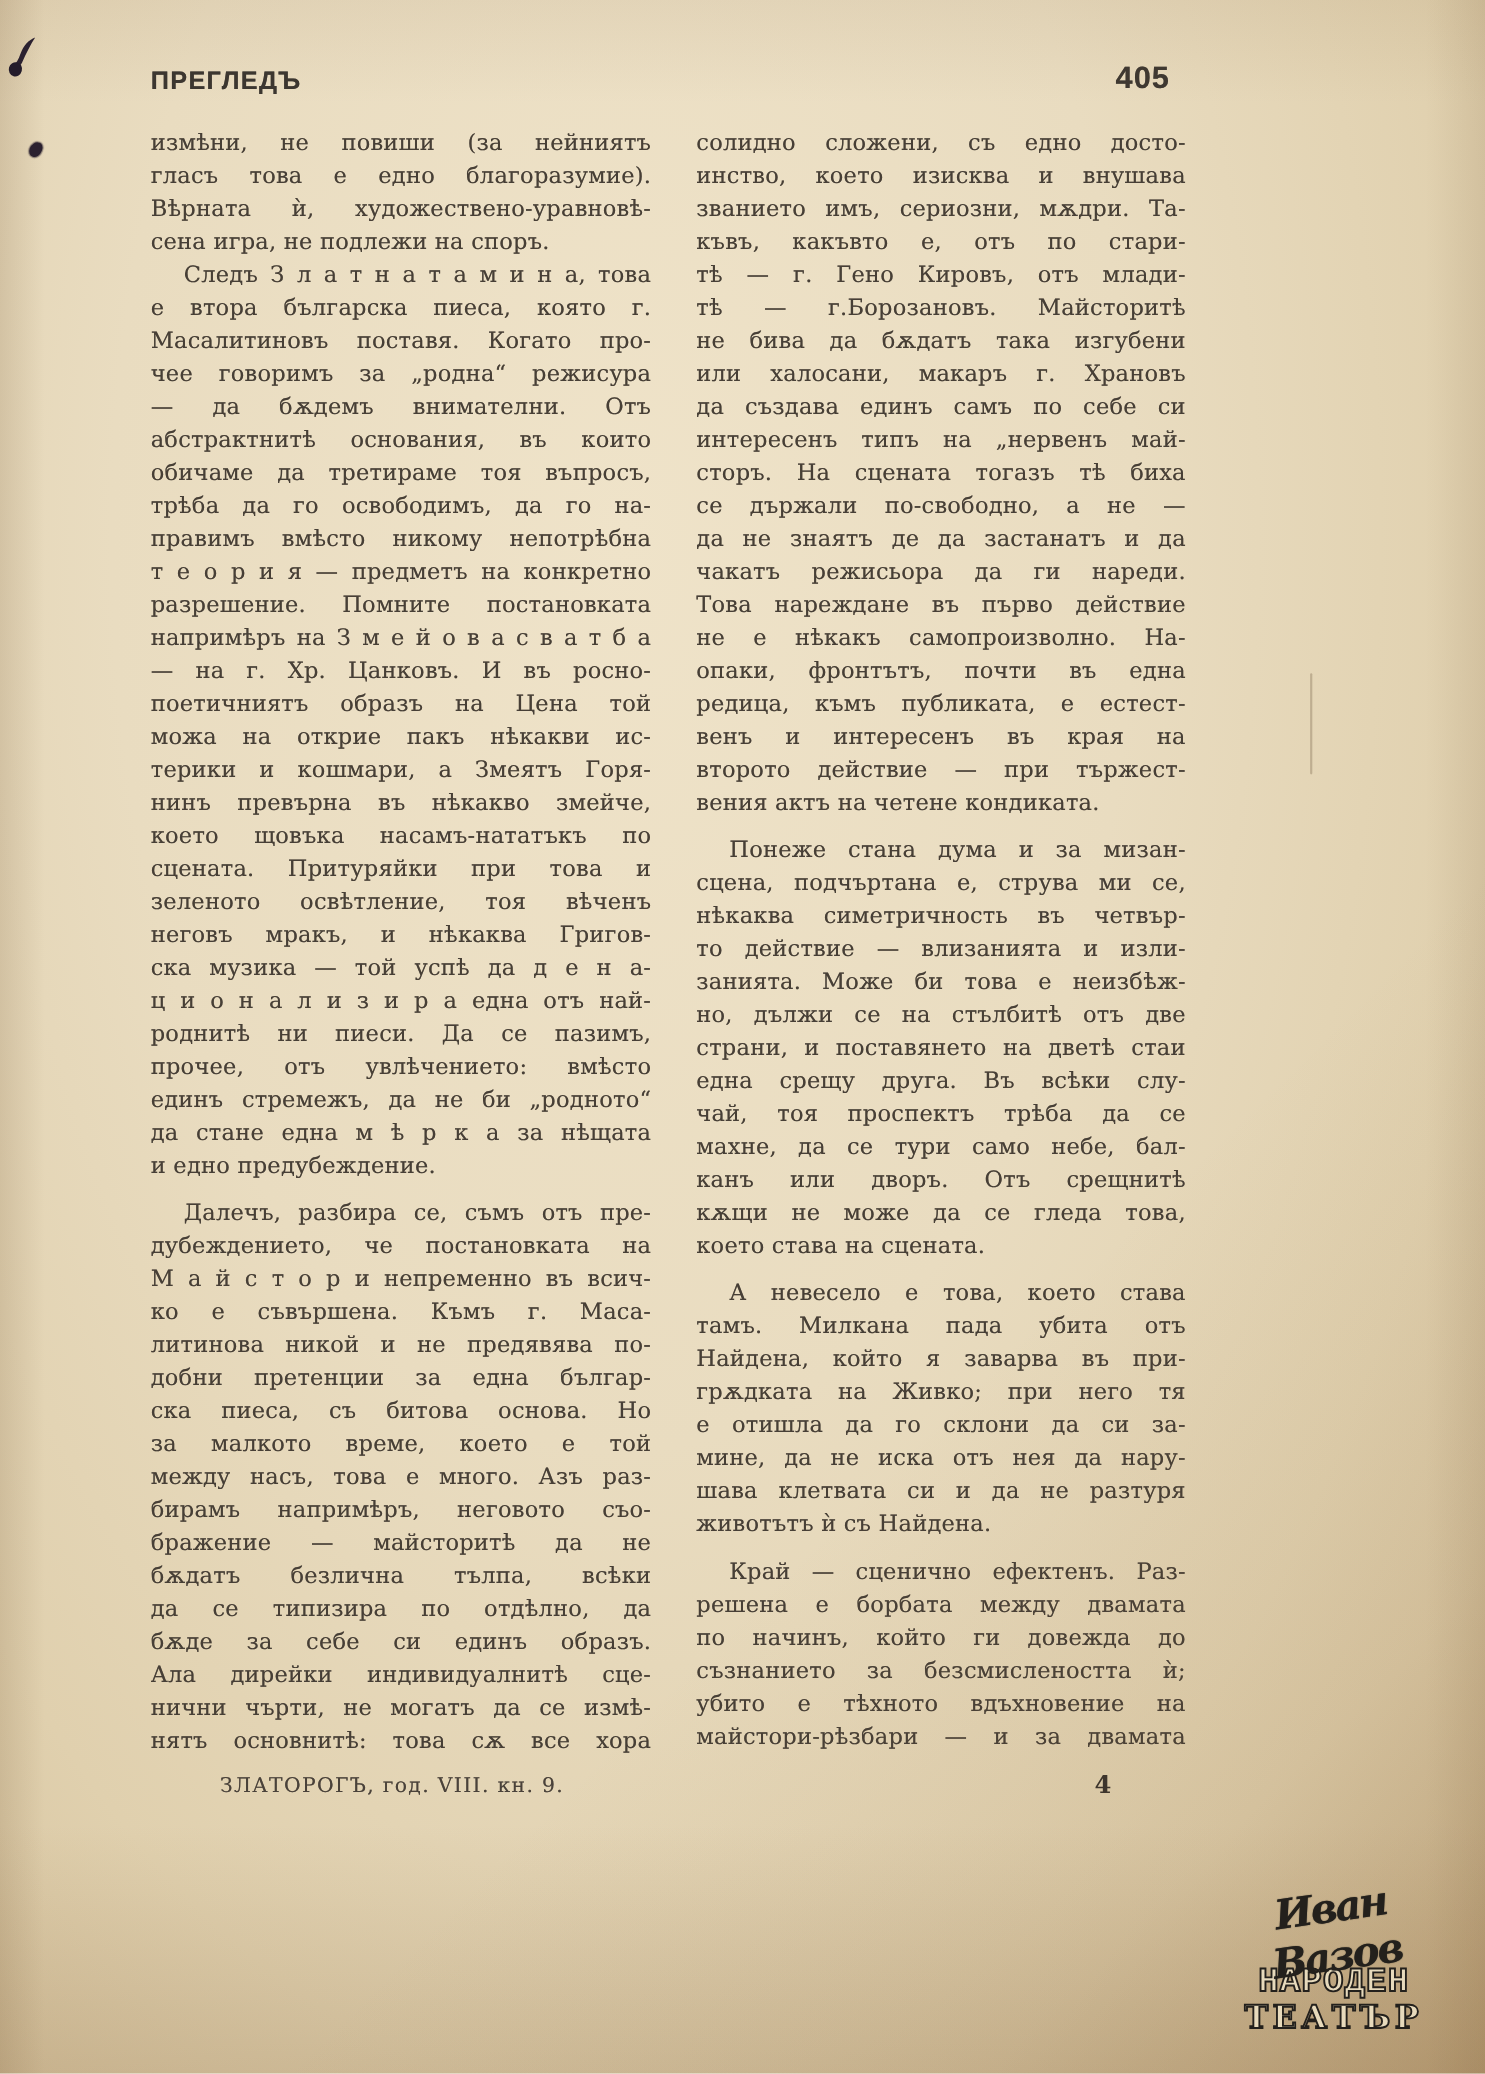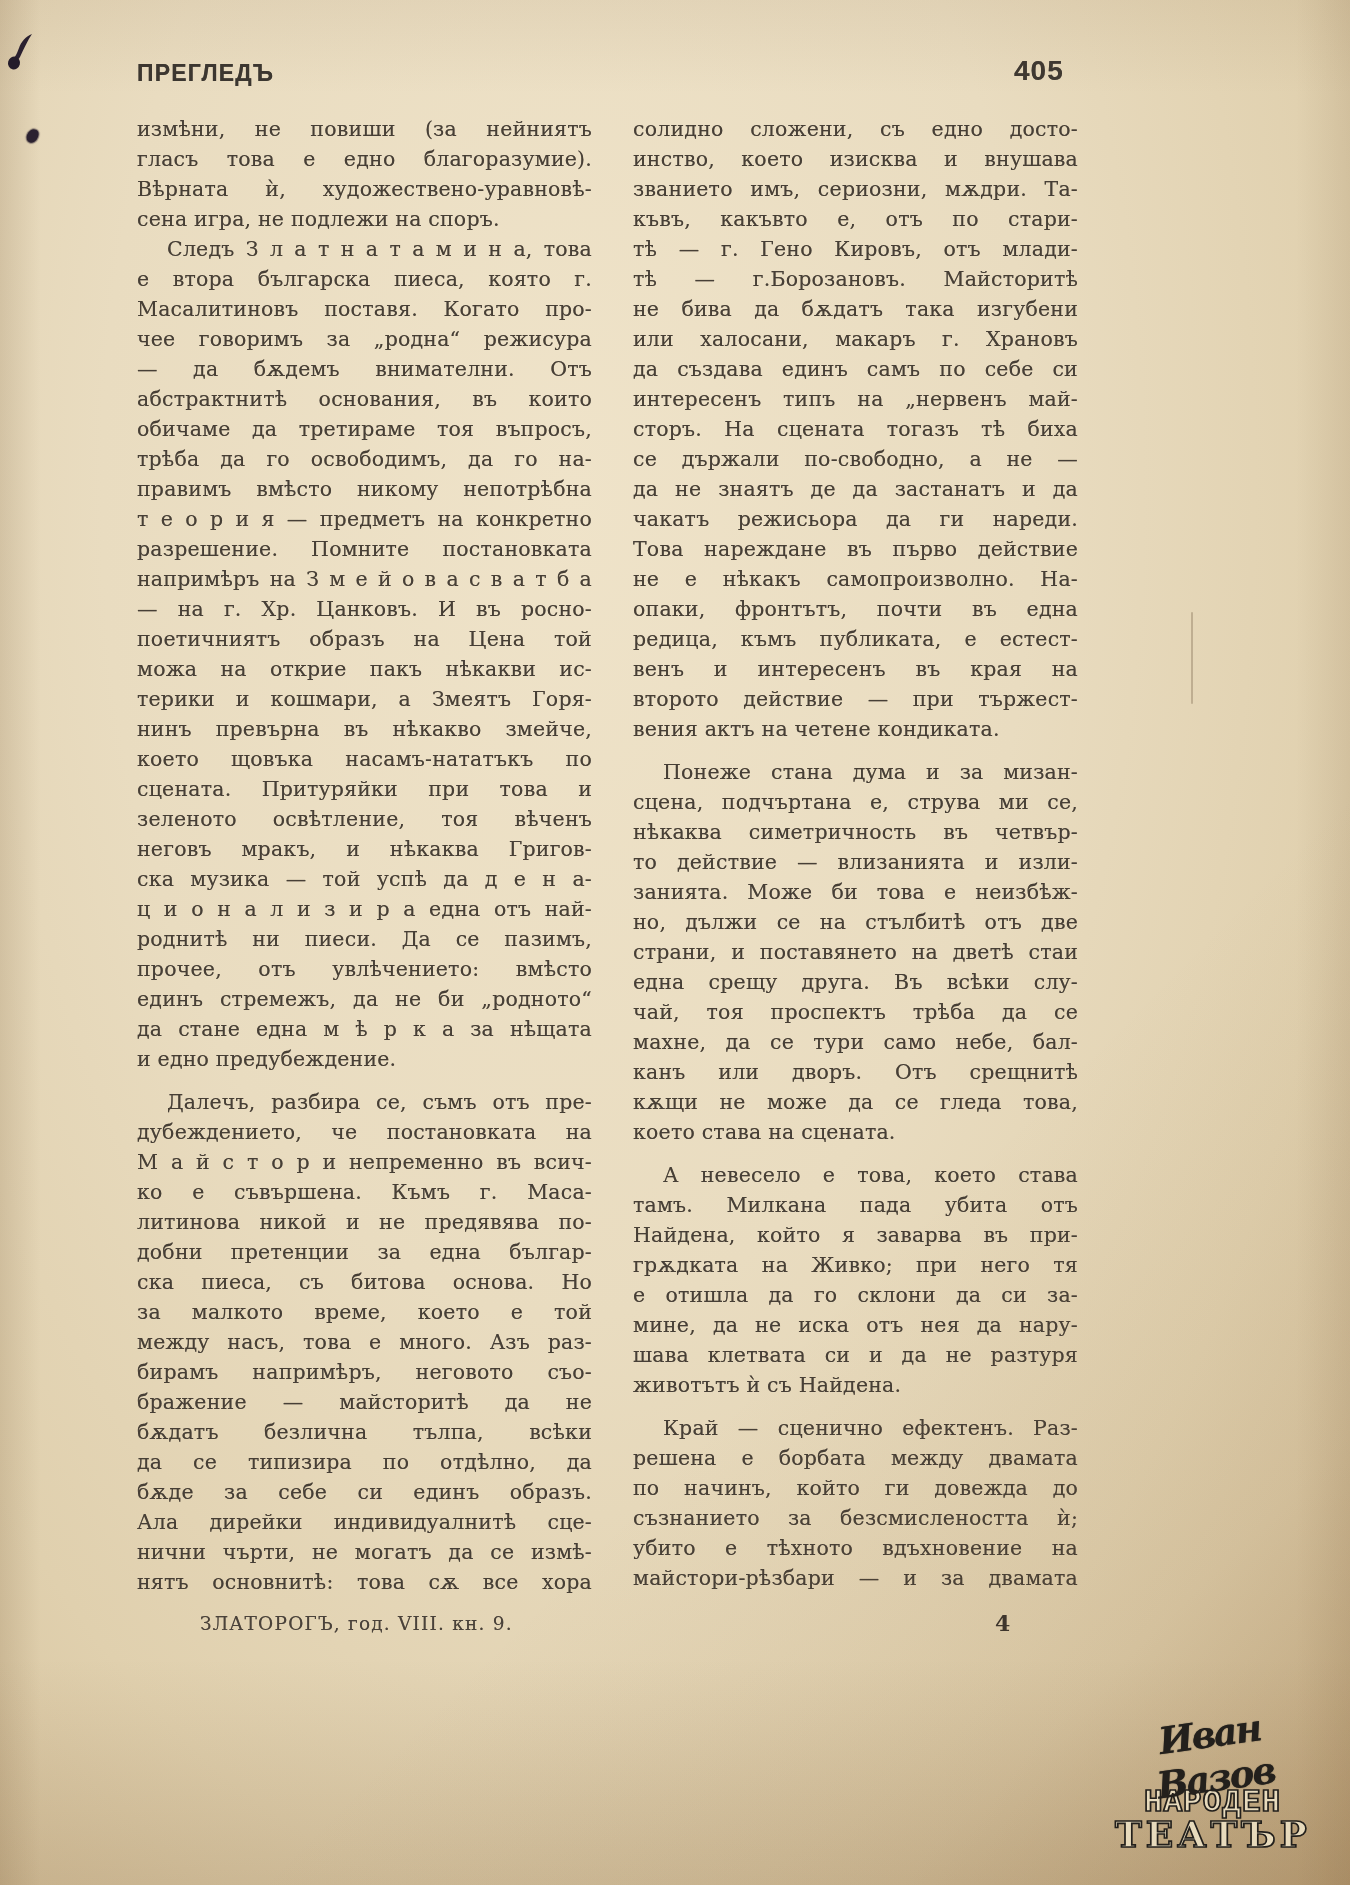--- a/index.html
+++ b/index.html
@@ -61,21 +61,21 @@
     letter-spacing:-2px;transform:rotate(-8deg);
     margin-bottom:-14px;color:#23201c;
     text-shadow:0 0 1px rgba(35,32,28,.8);
   }
   .stamp .outline1, .stamp .outline2{
     font-weight:bold;color:#e7dabc;
     -webkit-text-stroke:1.7px #23201c;
     text-shadow:0 0 1px rgba(35,32,28,.45);
   }
   .stamp .outline1{font-size:31px;line-height:33px;letter-spacing:1px;font-family:Liberation Mono, monospace;}
-  .stamp .outline2{font-size:36px;line-height:30px;letter-spacing:4px;}
+  .stamp .outline2{font-size:29px;line-height:30px;letter-spacing:4px;}
   .ink-check{
     position:absolute;left:6px;top:30px;width:36px;height:44px;z-index:7;
   }
   .ink-blob2{
     position:absolute;left:27px;top:129px;width:11px;height:14px;z-index:7;
     background:#2b2130;border-radius:60% 40% 55% 45%;transform:rotate(20deg);
     box-shadow:0 0 1px 1px rgba(43,33,48,.5);
   }
   .crease{
     position:absolute;left:1191px;top:612px;width:2px;height:92px;

